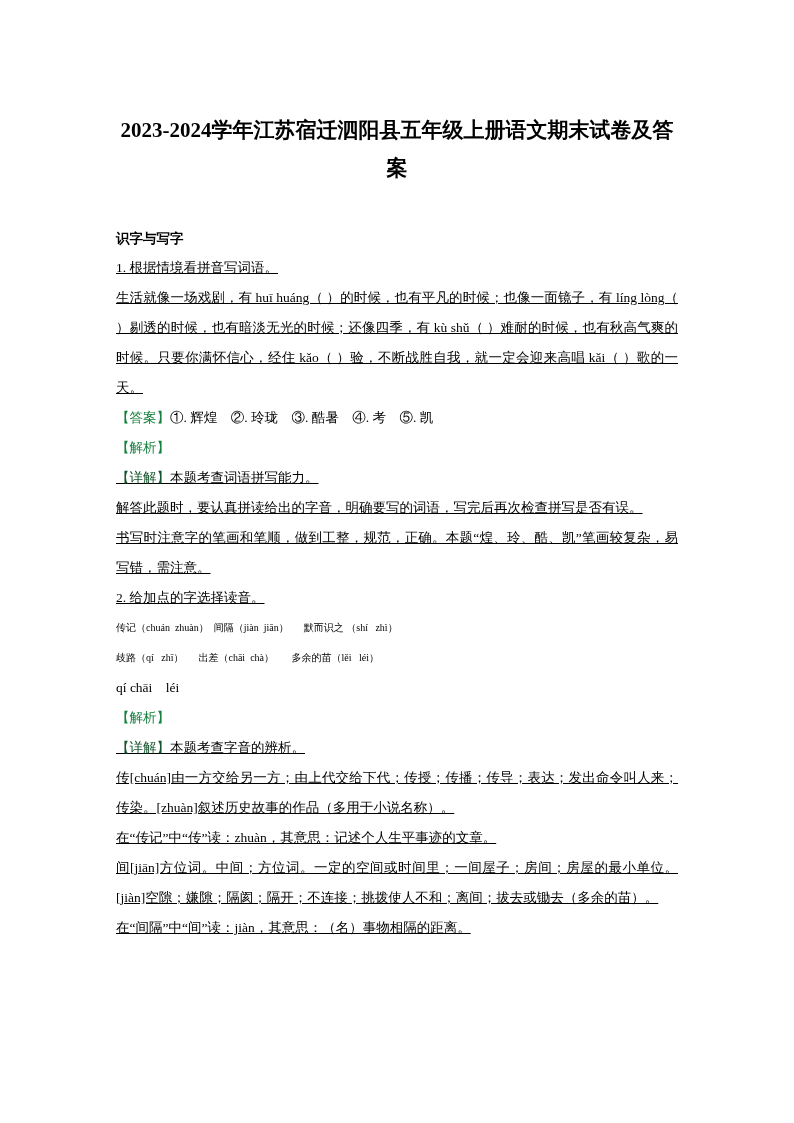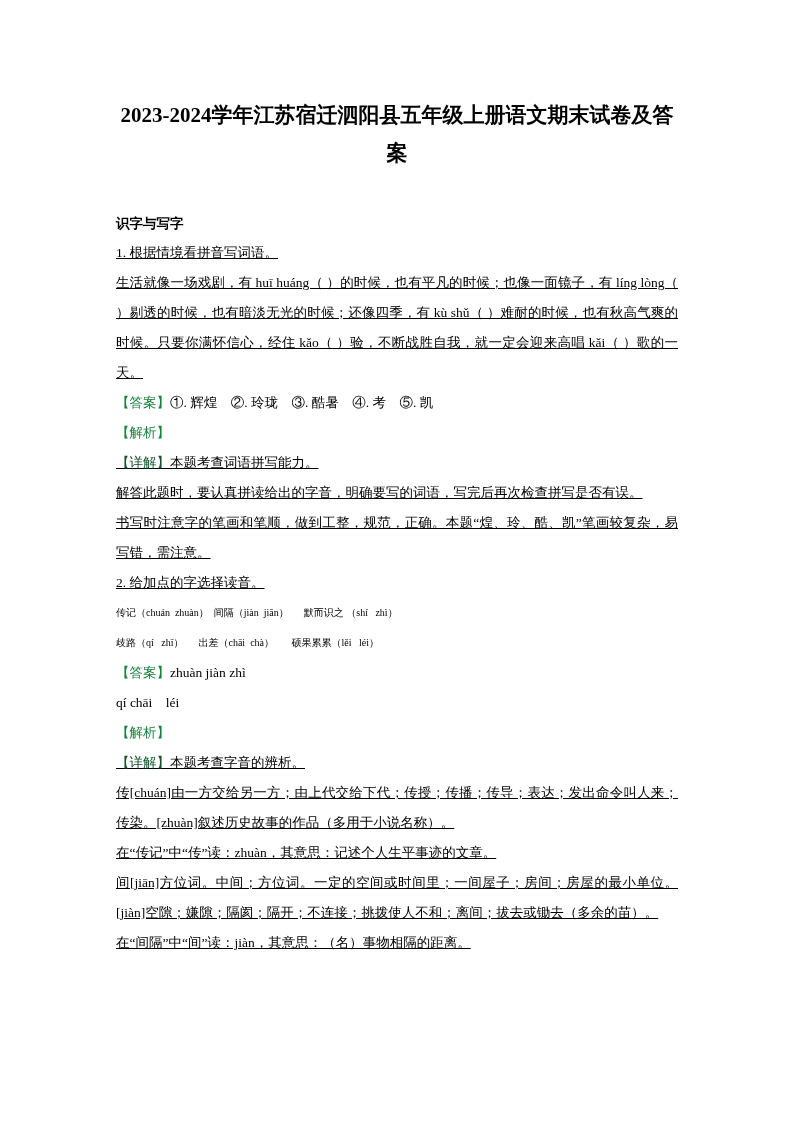--- a/index.html
+++ b/index.html
@@ -12,21 +12,21 @@
     height: 1123px;
     font-family: "Liberation Serif", "DejaVu Serif", serif;
     color: #000000;
     -webkit-font-smoothing: none;
   }
   .page {
     position: relative;
     width: 794px;
     height: 1123px;
     box-sizing: border-box;
-    padding: 0 116px 0 116px;
+    padding: 15px 116px 0 116px;
     background: #ffffff;
     overflow: hidden;
   }
   .doc-title {
     margin: 0;
     padding-top: 96px;
     font-size: 21px;
     font-weight: bold;
     line-height: 38px;
     text-align: center;
@@ -91,23 +91,22 @@
   <p class="para"><span class="tag-black">【详解】</span><span>本题考查词语拼写能力。</span></p>
 
   <p class="para">解答此题时，要认真拼读给出的字音，明确要写的词语，写完后再次检查拼写是否有误。</p>
 
   <p class="para">书写时注意字的笔画和笔顺，做到工整，规范，正确。本题“煌、玲、酷、凯”笔画较复杂，易写错，需注意。</p>
 
   <p class="para">2. 给加点的字选择读音。</p>
 
   <p class="q-line">传记（chuán  zhuàn）  间隔（jiàn  jiān）      默而识之 （shí   zhì）</p>
 
-  <p class="q-line">歧路（qí   zhī）      出差（chāi  chà）       硕果累累（lěi   léi）</p>
+  <p class="q-line">歧路（qí   zhī）      出差（chāi  chà）       多余的苗（lěi   léi）</p>
 
-  <p class="ans-line"><span class="tag-blue">【答案】</span><span>zhuàn jiàn zhì</span></p>
 
   <p class="ans-line">qí chāi    léi</p>
 
   <p class="ans-line"><span class="tag-blue">【解析】</span></p>
 
   <p class="para"><span class="tag-black">【详解】</span><span>本题考查字音的辨析。</span></p>
 
   <p class="para">传[chuán]由一方交给另一方；由上代交给下代；传授；传播；传导；表达；发出命令叫人来；传染。[zhuàn]叙述历史故事的作品（多用于小说名称）。</p>
 
   <p class="para">在“传记”中“传”读：zhuàn，其意思：记述个人生平事迹的文章。</p>

